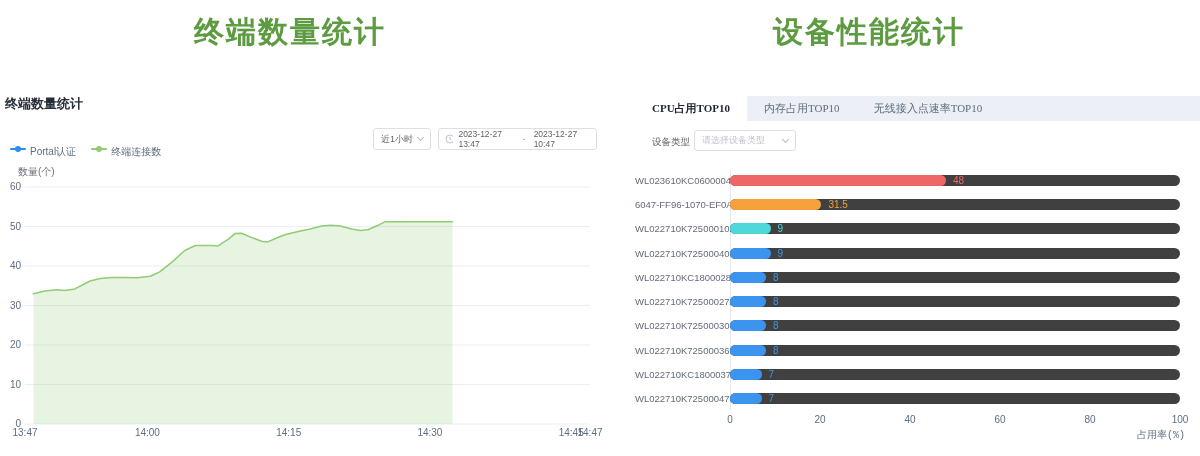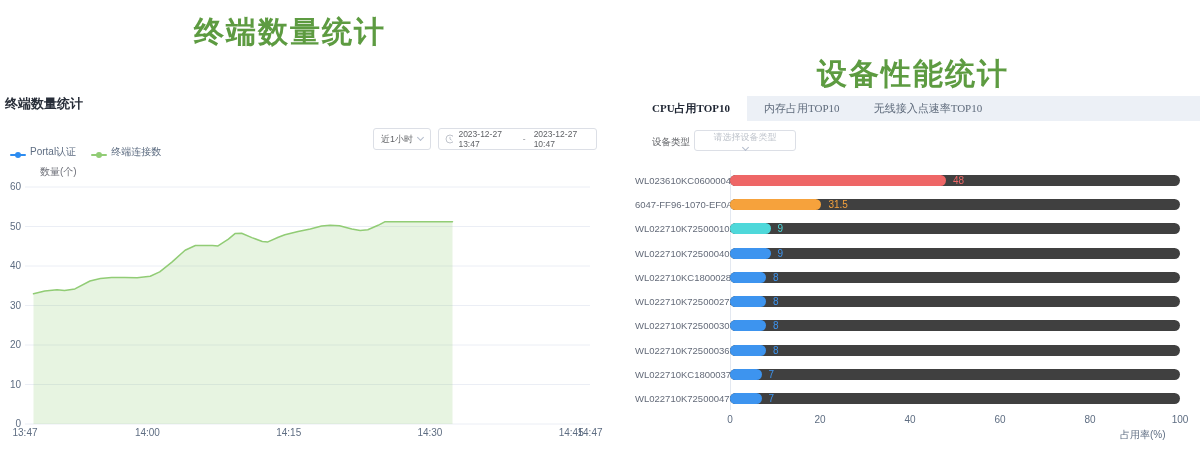--- a/index.html
+++ b/index.html
@@ -3,73 +3,73 @@
 <meta charset="utf-8">
 <style>
   * { margin:0; padding:0; box-sizing:border-box; }
   html,body { width:1200px; height:456px; background:#ffffff; overflow:hidden;
     font-family:"Liberation Sans","DejaVu Sans",sans-serif; }
 
   
   .big-title { position:absolute; top:12px; text-align:center; font-size:30px;
     font-weight:bold; color:#5d9b41; letter-spacing:2px; }
   #big-title-left { left:0; width:580px; }
-  #big-title-right { left:628px; width:570px;margin-top:42px; }
+  #big-title-right { left:584px; width:570px; }
 
   
   #card-title-left { position:absolute; left:5px; top:95px; font-size:13px;
     font-weight:bold; color:#272d38; }
   .select-box { position:absolute; height:22px; border:1px solid #dcdfe6;
     border-radius:3px; background:#fff; display:flex; align-items:center;
     justify-content:space-between; padding:0 7px; font-size:9px; color:#606266; cursor:pointer; }
   #time-range-select { left:373px; top:128px; width:58px; }
   .chev { width:5px; height:5px; border-right:1px solid #b4bccc;
     border-bottom:1px solid #b4bccc; transform:rotate(45deg); margin-top:-3px; flex:0 0 auto; }
   #date-range-box { position:absolute; left:438px; top:128px; width:159px; height:22px;
     border:1px solid #dcdfe6; border-radius:3px; display:flex; align-items:center;
     gap:5px; padding:0 6px; font-size:8.5px; color:#606266; cursor:pointer; }
   #date-range-box .sep { color:#909399; padding:0 3px; }
 
   #legend-left { position:absolute; left:10px; top:145px; display:flex; gap:15px;
     align-items:center; font-size:10px; color:#5e6d82; }
-  .legend-item { display:flex; align-items:flex-end; gap:4px; cursor:pointer; }
+  .legend-item { display:flex; align-items:flex-start; gap:4px; cursor:pointer; }
   .lg-mark { position:relative; width:16px; height:8px; display:inline-block; }
   .lg-mark .line { position:absolute; left:0; top:3px; width:16px; height:2px; border-radius:1px; }
   .lg-mark .dot  { position:absolute; left:5px; top:1px; width:6px; height:6px; border-radius:50%; }
 
-  #ylabel-left { position:absolute; left:18px; top:165px; font-size:10px; color:#6e7079;margin-left:22px; }
+  #ylabel-left { position:absolute; left:18px; top:165px; font-size:10px; color:#6e7079; }
   #line-chart { position:absolute; left:0; top:178px; overflow:visible; }
   #line-chart text.tick { fill:#5e6d82; font-size:10px; font-family:"Liberation Sans","DejaVu Sans",sans-serif; }
 
   
   #tabbar { position:absolute; left:635px; top:96px; width:565px; height:25px;
     background:#ecf0f6; display:flex; }
   .tab { padding:0 17px; line-height:25px; font-size:11px; color:#5f6b7c;
     cursor:pointer; white-space:nowrap;font-family:Liberation Serif, serif; }
   .tab.active { background:#ffffff; color:#1f2633; font-weight:bold; }
 
   #filter-label { position:absolute; left:652px; top:136px; font-size:9.5px; color:#606266; }
-  #device-type-select { left:694px; top:130px; width:102px; height:21px; color:#bfc4cc;flex-direction:column; }
+  #device-type-select { left:694px; top:130px; width:102px; height:21px; color:#bfc4cc; }
 
   #bar-rows { position:absolute; left:635px; top:168px; width:565px; }
   .brow { display:flex; align-items:center; height:24.3px; }
   .bcat { width:95px; text-align:right; padding-right:8px; font-size:9.5px;
     color:#646b79; white-space:nowrap; }
   .btrack { position:relative; width:450px; height:11px; background:#404040;
     border-radius:6px;padding-left:40px; }
   .bbar { position:absolute; left:0; top:0; height:11px; border-radius:6px; }
   .bval { position:absolute; top:-1px; font-size:10px; line-height:13px; }
 
   #bar-axis-line { position:absolute; left:730px; top:170px; width:1px; height:240px;
     background:#e3e8f0; }
   #bar-xticks { position:absolute; left:635px; top:414px; width:565px; height:14px; }
   #bar-xticks span { position:absolute; width:30px; text-align:center; font-size:10px;
     color:#5e6d82; }
-  #bar-xlabel { position:absolute; left:1120px; top:428px; width:65px; text-align:left;
-    font-size:10px; color:#5e6d82; }
+  #bar-xlabel { position:absolute; left:1120px; top:428px; width:65px; text-align:right;
+    font-size:10px; color:#5e6d82;font-family:Liberation Mono, monospace; }
 </style>
 </head>
 <body>
 
 <div class="big-title" id="big-title-left">终端数量统计</div>
 <div class="big-title" id="big-title-right">设备性能统计</div>
 
 <div id="card-title-left">终端数量统计</div>
 
 <div class="select-box" id="time-range-select">

